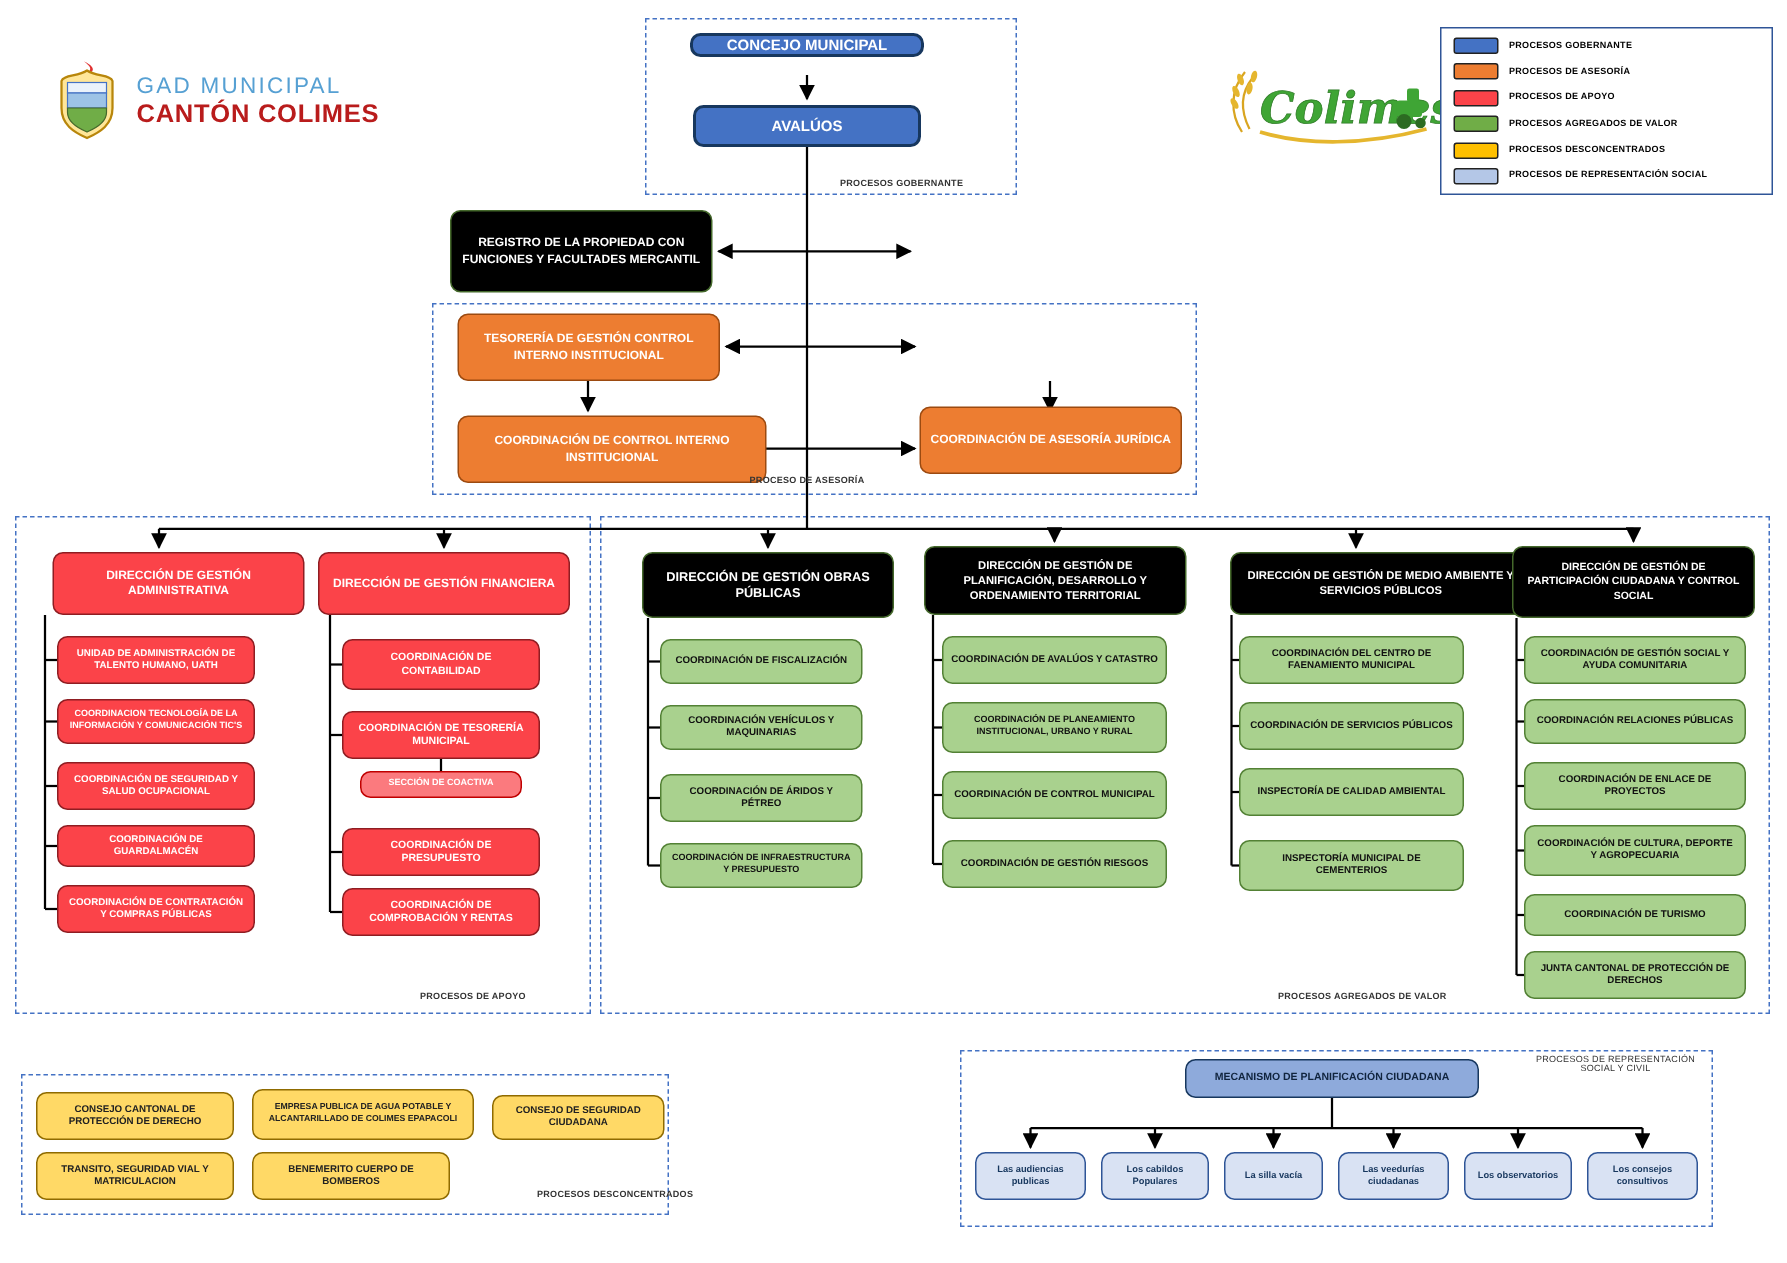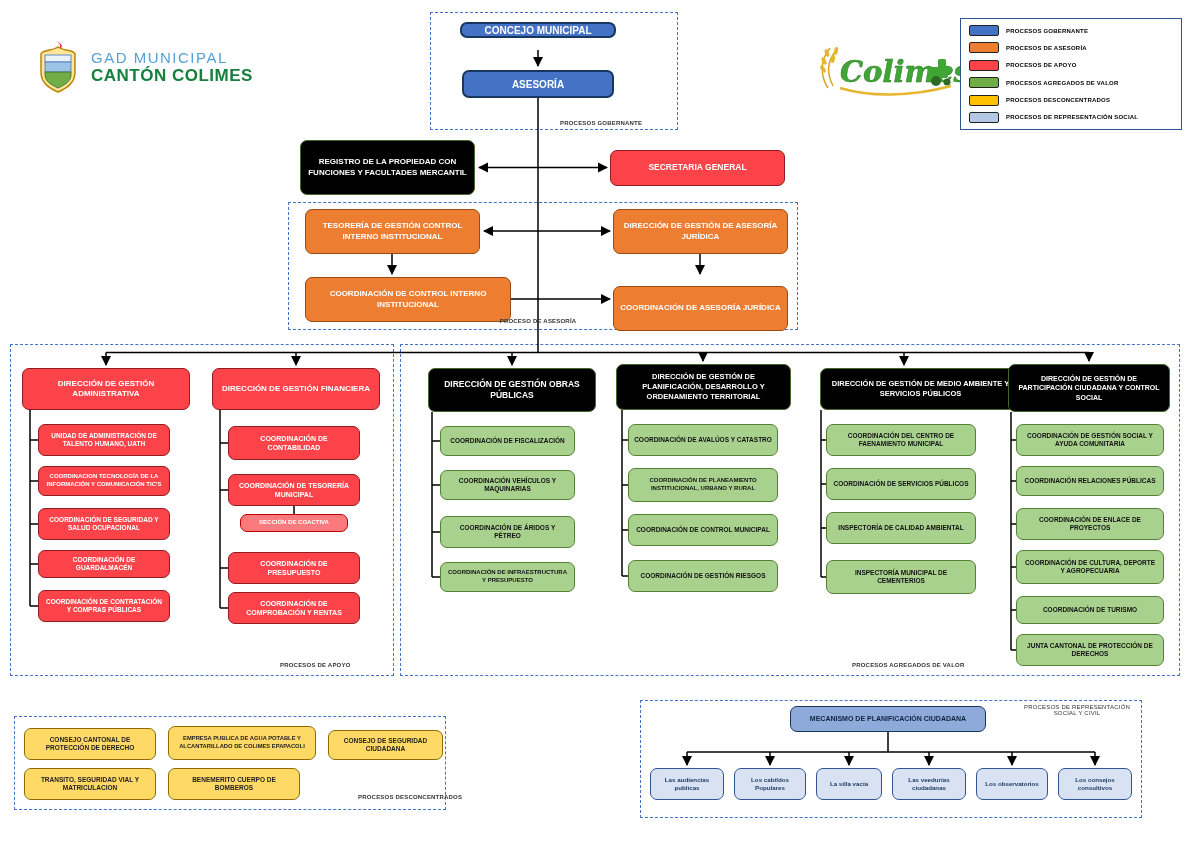--- a/index.html
+++ b/index.html
@@ -22,21 +22,21 @@
   .mec     { background:#8EAADB; border:1.5px solid #17375E; color:#10243E; }
   
   .legend { position:absolute; left:960px; top:18px; width:222px; height:112px; border:1px solid #2F5597;
             z-index:2; padding:6px 8px; display:flex; flex-direction:column; justify-content:space-between; background:#fff; }
   .lrow { display:flex; align-items:center; gap:7px; }
   .sw { width:30px; height:11px; border:1px solid #222; border-radius:2px; flex:0 0 auto; }
   .lt { font-size:6px; font-weight:bold; color:#000; letter-spacing:.2px; }
   
   .gad-logo { position:absolute; left:34px; top:40px; display:flex; align-items:center; gap:9px; z-index:2; }
   .gad-l1 { font-size:15px; color:#56A0D3; letter-spacing:1.5px; }
-  .gad-l2 { font-size:17px; color:#15803d; font-weight:bold; letter-spacing:.5px; }
+  .gad-l2 { font-size:17px; color:#b91c1c; font-weight:bold; letter-spacing:.5px; }
   .colimes-logo { position:absolute; left:810px; top:38px; z-index:2; }
 </style>
 </head>
 <body>
 
 <div id="canvas">
 
   <svg id="wires" width="1191" height="842">
     <defs>
       <marker id="arr" viewBox="0 0 10 10" refX="9" refY="5" markerWidth="7" markerHeight="7" orient="auto-start-reverse">
@@ -186,31 +186,29 @@
   <div class="sec" style="left:640px;top:700px;width:502px;height:118px"></div>
 
   <div class="sec-label" style="left:560px;top:120px">PROCESOS GOBERNANTE</div>
   <div class="sec-label" style="left:458px;top:318px;width:160px;text-align:center">PROCESO DE ASESORÍA</div>
   <div class="sec-label" style="left:280px;top:662px">PROCESOS DE APOYO</div>
   <div class="sec-label" style="left:852px;top:662px">PROCESOS AGREGADOS DE VALOR</div>
   <div class="sec-label" style="left:358px;top:794px">PROCESOS DESCONCENTRADOS</div>
   <div class="sec-label" style="left:1016px;top:704px;width:122px;text-align:center;font-weight:normal">PROCESOS DE REPRESENTACIÓN SOCIAL Y CIVIL</div>
 
   <div class="node blue" style="left:460px;top:22px;width:156px;height:16px;font-size:10px">CONCEJO MUNICIPAL</div>
-  <div class="node blue" style="left:462px;top:70px;width:152px;height:28px;font-size:10px">ASESORÍA</div>
+  <div class="node blue" style="left:462px;top:70px;width:152px;height:28px;font-size:10px">AVALÚOS</div>
 
   <div class="node green" style="left:300px;top:140px;width:175px;height:55px;font-size:8px">REGISTRO DE LA PROPIEDAD CON FUNCIONES Y FACULTADES MERCANTIL</div>
-  <div class="node red" style="left:610px;top:150px;width:175px;height:36px;font-size:8.5px">SECRETARIA GENERAL</div>
 
   <div class="node orange" style="left:305px;top:209px;width:175px;height:45px;font-size:8px">TESORERÍA DE GESTIÓN CONTROL INTERNO INSTITUCIONAL</div>
-  <div class="node orange" style="left:613px;top:209px;width:175px;height:45px;font-size:8px">DIRECCIÓN DE GESTIÓN DE ASESORÍA JURÍDICA</div>
   <div class="node orange" style="left:305px;top:277px;width:206px;height:45px;font-size:8px">COORDINACIÓN DE CONTROL INTERNO INSTITUCIONAL</div>
-  <div class="node orange" style="left:613px;top:286px;width:175px;height:45px;font-size:8px">COORDINACIÓN DE ASESORÍA JURÍDICA</div>
-
-  <div class="node red" style="left:22px;top:368px;width:168px;height:42px;font-size:8px">DIRECCIÓN DE GESTIÓN ADMINISTRATIVA</div>
+  <div class="node orange" style="left:613px;top:271px;width:175px;height:45px;font-size:8px">COORDINACIÓN DE ASESORÍA JURÍDICA</div>
+
+  <div class="node red" style="left:35px;top:368px;width:168px;height:42px;font-size:8px">DIRECCIÓN DE GESTIÓN ADMINISTRATIVA</div>
   <div class="node red" style="left:38px;top:424px;width:132px;height:32px;font-size:6.5px">UNIDAD DE ADMINISTRACIÓN DE TALENTO HUMANO, UATH</div>
   <div class="node red" style="left:38px;top:466px;width:132px;height:30px;font-size:6px">COORDINACION TECNOLOGÍA DE LA INFORMACIÓN Y COMUNICACIÓN TIC'S</div>
   <div class="node red" style="left:38px;top:508px;width:132px;height:32px;font-size:6.5px">COORDINACIÓN DE SEGURIDAD Y SALUD OCUPACIONAL</div>
   <div class="node red" style="left:38px;top:550px;width:132px;height:28px;font-size:6.5px">COORDINACIÓN DE GUARDALMACÉN</div>
   <div class="node red" style="left:38px;top:590px;width:132px;height:32px;font-size:6.5px">COORDINACIÓN DE CONTRATACIÓN Y COMPRAS PÚBLICAS</div>
 
   <div class="node red" style="left:212px;top:368px;width:168px;height:42px;font-size:8px">DIRECCIÓN DE GESTIÓN FINANCIERA</div>
   <div class="node red" style="left:228px;top:426px;width:132px;height:34px;font-size:7px">COORDINACIÓN DE CONTABILIDAD</div>
   <div class="node red" style="left:228px;top:474px;width:132px;height:32px;font-size:7px">COORDINACIÓN DE TESORERÍA MUNICIPAL</div>
   <div class="node coactiva-box" style="left:240px;top:514px;width:108px;height:18px;font-size:6px">SECCIÓN DE COACTIVA</div>

